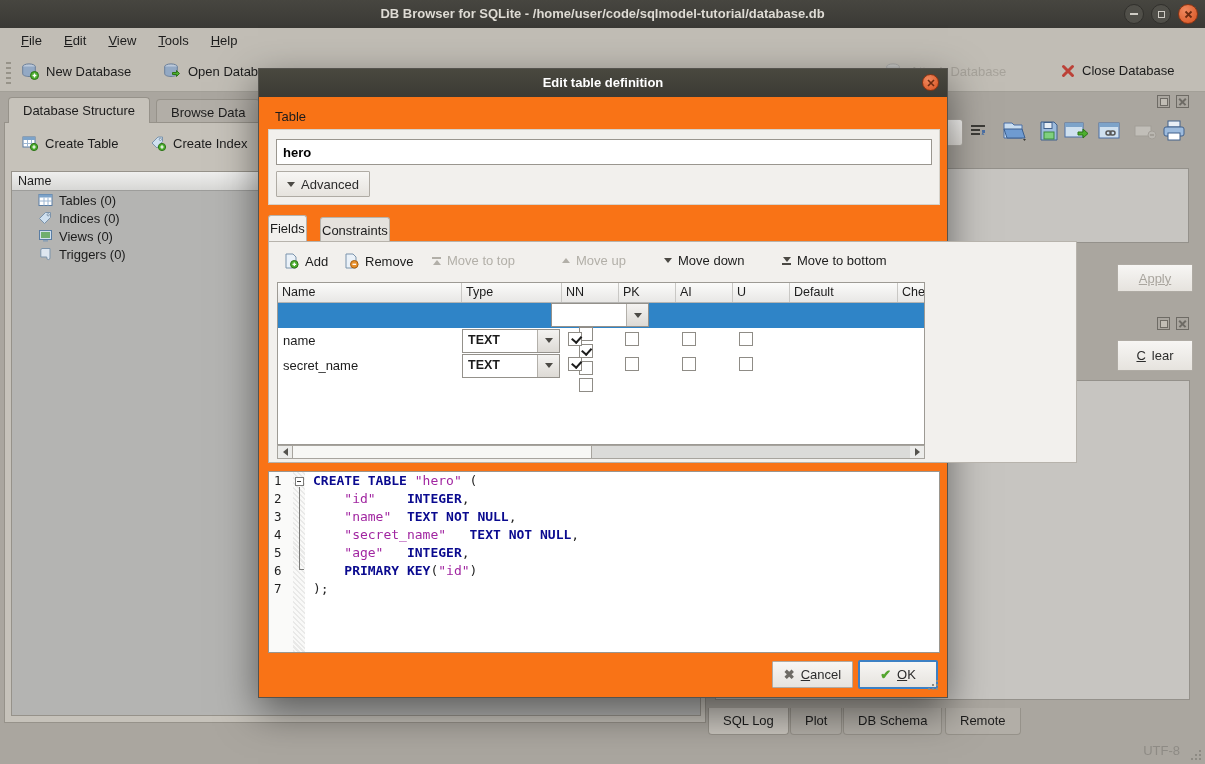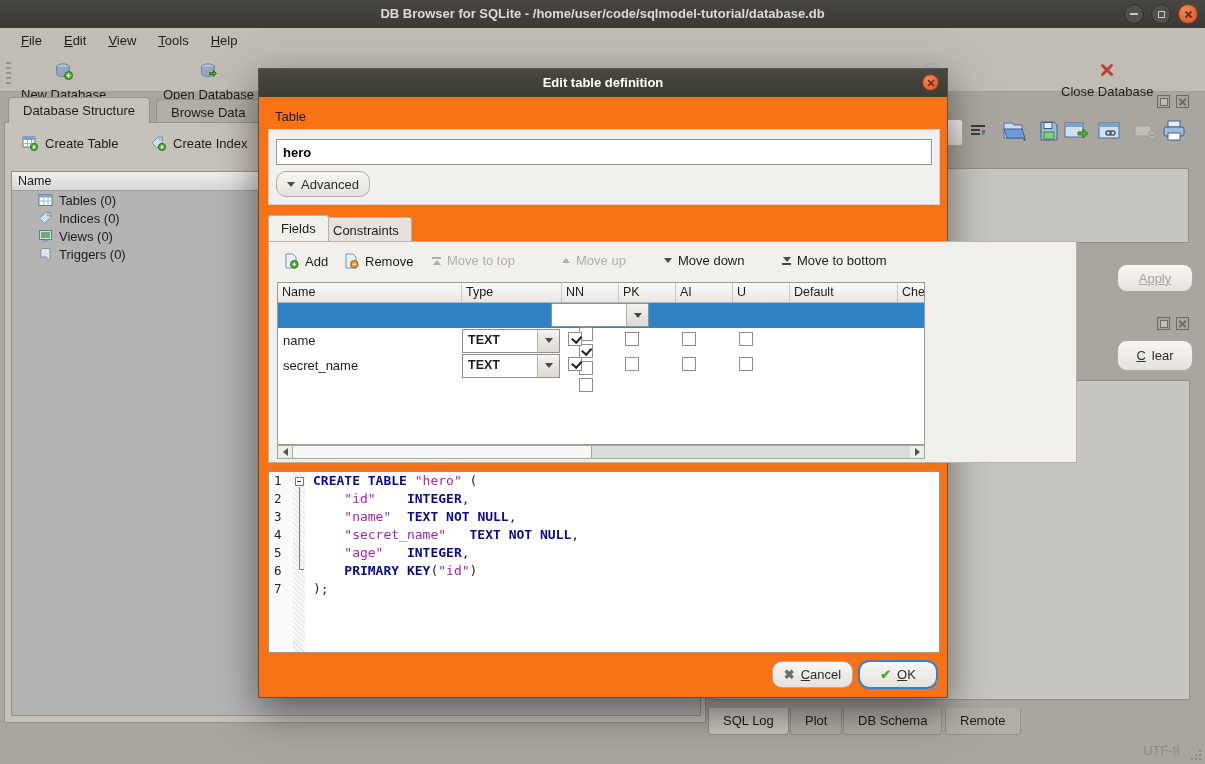--- a/index.html
+++ b/index.html
@@ -17,42 +17,42 @@
   .wbtn.close{background:radial-gradient(circle at 35% 30%,#f0895f,#d6521f);border-color:#8c3413;}
   .glyph-min{width:8px;height:2px;background:#cfccc5;}
   .glyph-max{width:7px;height:7px;border:1.5px solid #cfccc5;}
 
   
   .menubar{left:0;top:28px;width:1205px;height:26px;background:#c1bdb5;display:flex;align-items:center;padding-left:10px;}
   .menu-item{padding:3px 11px 4px 11px;}
   .toolbar{left:0;top:54px;width:1205px;height:38px;background:#c1bdb5;border-bottom:1px solid #a3a098;}
   .tb-handle{position:absolute;left:6px;top:8px;width:5px;height:22px;
              background:repeating-linear-gradient(#979389 0 2px,transparent 2px 5px);}
-  .tool-item{position:absolute;top:6px;display:flex;align-items:center;gap:7px;padding:3px 5px;white-space:nowrap;flex-direction:column;}
+  .tool-item{position:absolute;top:6px;display:flex;align-items:center;gap:7px;padding:3px 5px;white-space:nowrap;}
   .tool-item.disabled{color:#a6a29a;}
 
   
   .tab{position:absolute;background:#b2aea7;border:1px solid #96928a;border-bottom:none;
        border-radius:4px 4px 0 0;padding:5px 14px;white-space:nowrap;}
   .tab.active{background:#c6c2ba;z-index:2;}
   .left-panel{left:4px;top:122px;width:702px;height:601px;background:#c6c2ba;border:1px solid #96928a;}
   .flat-btn{position:absolute;display:flex;align-items:center;gap:7px;padding:3px 5px;white-space:nowrap;}
   .tree{position:absolute;left:6px;top:48px;width:690px;height:545px;background:#b4b4b2;border:1px solid #96928a;}
   .tree-header{height:19px;background:linear-gradient(#efefee,#d7d7d5);border-bottom:1px solid #9d9d9b;
                padding:2px 6px;font-size:12.5px;}
   .tree-row{display:flex;align-items:center;gap:6px;height:18px;padding-left:26px;}
 
   
   .dock-btn{position:absolute;width:13px;height:13px;border:1px solid #6e6b65;background:transparent;}
   .dock-btn.float::after{content:"";position:absolute;left:2px;top:2px;width:6px;height:6px;border:1px solid #6e6b65;background:#c1bdb5;}
   .dock-btn.xclose::before,.dock-btn.xclose::after{content:"";position:absolute;left:1px;top:5px;width:9px;height:1.6px;background:#6e6b65;}
   .dock-btn.xclose::before{transform:rotate(45deg);} .dock-btn.xclose::after{transform:rotate(-45deg);}
   .gray-area{background:#c7c5c1;border:1px solid #94918b;}
   .btn{display:flex;align-items:center;justify-content:center;gap:6px;
-       background:linear-gradient(#f7f6f4,#e6e3de);border:1px solid #afaba4;border-radius:10px;
+       background:linear-gradient(#f7f6f4,#e6e3de);border:1px solid #afaba4;border-radius:1px;
        padding:4px 12px;color:#2c2c2c;}
   .btn.disabled{color:#a9a59e;}
   .combo-shell{background:linear-gradient(#f7f6f4,#e2dfda);border:1px solid #afaba4;border-radius:3px;}
   .combo-arrow-zone{position:absolute;right:0;top:0;bottom:0;width:22px;display:flex;align-items:center;justify-content:center;}
   .tri-down{width:0;height:0;border-left:4px solid transparent;border-right:4px solid transparent;border-top:5px solid #4c4a45;}
   .tri-up{width:0;height:0;border-left:4px solid transparent;border-right:4px solid transparent;border-bottom:5px solid #4c4a45;} .tri-up.dis{border-bottom-color:#b2afa8;}
   .mv-bar{width:9px;height:2px;background:#4c4a45;} .mv-bar.dis{background:#b2afa8;}
   .splitter-dots{background:repeating-linear-gradient(90deg,#8d8a83 0 2px,transparent 2px 5px);height:2px;}
 
   
@@ -73,21 +73,21 @@
   .dialog{left:258px;top:68px;width:690px;height:630px;background:#f97316;border:1px solid #55534e;
           box-shadow:0 14px 38px rgba(0,0,0,.5);}
   .dlg-title{position:absolute;left:0;top:0;width:100%;height:28px;background:linear-gradient(#49483f,#3b3a34);
              color:#fff;font-weight:bold;line-height:28px;text-align:center;}
   .dlg-close{position:absolute;right:8px;top:5px;width:17px;height:17px;border-radius:50%;
              background:radial-gradient(circle at 35% 30%,#f0895f,#d6521f);border:1px solid #8c3413;
              display:flex;align-items:center;justify-content:center;color:#6d2b10;font-size:10px;font-weight:bold;line-height:1;}
   .frame{position:absolute;border:1px solid #d5d2cb;background:#f2f0ed;}
   .text-input{position:absolute;background:#fff;border:1px solid #9a968f;padding:4px 6px;font-weight:bold;}
   .dtab{position:absolute;background:#e5e2dd;border:1px solid #b7b3ac;border-bottom:none;
-        border-radius:3px 3px 0 0;padding:5px 12px;}
+        border-radius:3px 3px 0 0;padding:5px 1px;}
   .dtab.active{background:#f2f0ed;z-index:2;}
   .fields-panel{position:absolute;left:9px;top:172px;width:809px;height:222px;background:#f2f0ed;border:1px solid #b7b3ac;}
   .fbtn{position:absolute;top:11px;display:flex;align-items:center;gap:6px;white-space:nowrap;}
   .fbtn.disabled{color:#b2afa8;}
 
   .grid{position:absolute;left:8px;top:40px;width:648px;height:163px;background:#fff;border:1px solid #9d9a94;}
   .grid-header{display:flex;height:20px;background:linear-gradient(#fbfbfa,#e8e7e5);border-bottom:1px solid #b5b5b3;font-size:12.5px;}
   .gh-cell{padding:2px 4px;border-right:1px solid #c9c8c5;overflow:hidden;white-space:nowrap;}
   .grid-row{display:flex;height:25px;align-items:center;}
   .grid-row.selected{background:#2f84c7;color:#fff;flex-direction:column;}

